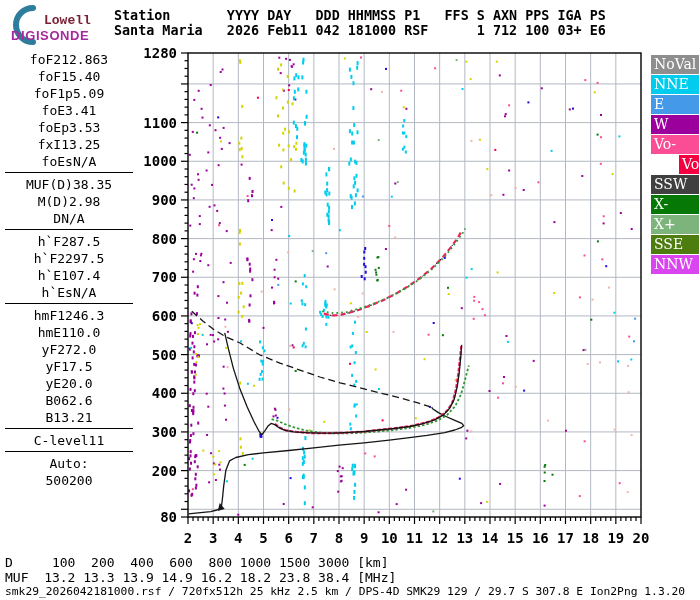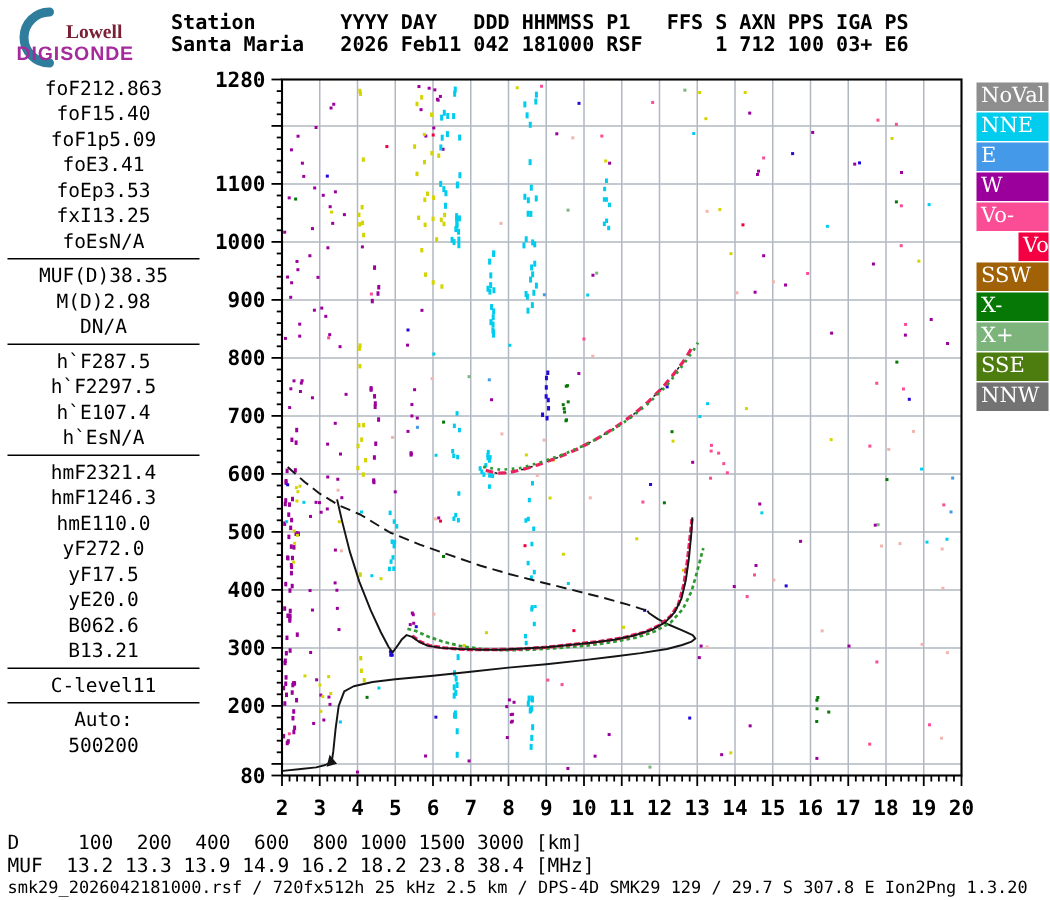--- a/index.html
+++ b/index.html
@@ -3,21 +3,21 @@
 <meta charset="utf-8">
 <style>
   html,body{margin:0;padding:0;}
   body{
     width:700px;height:600px;position:relative;background:#ffffff;overflow:hidden;
     font-family:"DejaVu Sans Mono","Liberation Mono",monospace;color:#000;
   }
   
   .logo{position:absolute;left:4px;top:4px;width:112px;height:44px;}
   .logo svg{position:absolute;left:0;top:0;}
-  .logo-lowell{position:absolute;left:40px;top:9px;font-family:Liberation Serif, serif;
+  .logo-lowell{position:absolute;left:40px;top:9px;font-family:Liberation Mono, monospace;
     font-size:13px;font-weight:bold;color:#7a2034;text-align:center;}
   .logo-digi{position:absolute;left:7px;top:24px;font-family:"Liberation Sans","DejaVu Sans",sans-serif;
     font-size:13px;font-weight:bold;letter-spacing:.6px;color:#a52a9b;}
   
   pre.header{position:absolute;left:114px;top:8px;margin:0;font-family:inherit;
     font-size:13.4px;font-weight:bold;line-height:15px;white-space:pre;}
   
   .params{position:absolute;left:5px;top:51px;width:128px;font-size:13px;}
   .p-row{display:flex;justify-content:center;height:17px;line-height:17px;white-space:pre;}
   .p-sep{border:none;border-top:1.5px solid #000;margin:2px 0 3px 0;}
@@ -56,21 +56,20 @@
     <hr class="p-sep">
     <div class="p-row"><span>MUF(D)</span><span>38.35</span></div>
     <div class="p-row"><span>M(D)</span><span>2.98</span></div>
     <div class="p-row"><span>D</span><span>N/A</span></div>
     <hr class="p-sep">
     <div class="p-row"><span>h`F</span><span>287.5</span></div>
     <div class="p-row"><span>h`F2</span><span>297.5</span></div>
     <div class="p-row"><span>h`E</span><span>107.4</span></div>
     <div class="p-row"><span>h`Es</span><span>N/A</span></div>
     <hr class="p-sep">
-    <div class="p-row"><span>hmF2</span><span>321.4</span></div>
     <div class="p-row"><span>hmF1</span><span>246.3</span></div>
     <div class="p-row"><span>hmE</span><span>110.0</span></div>
     <div class="p-row"><span>yF2</span><span>72.0</span></div>
     <div class="p-row"><span>yF1</span><span>7.5</span></div>
     <div class="p-row"><span>yE</span><span>20.0</span></div>
     <div class="p-row"><span>B0</span><span>62.6</span></div>
     <div class="p-row"><span>B1</span><span>3.21</span></div>
     <hr class="p-sep">
     <div class="p-row"><span>C-level</span><span>11</span></div>
     <hr class="p-sep">
@@ -891,23 +890,23 @@
     <text x="641" y="543" text-anchor="middle" font-size="14px" font-weight="bold" font-family="&quot;DejaVu Sans Mono&quot;,monospace" fill="#000">20</text>
   </svg>
 
 <div class="legend" id="legend">
     <div class="leg-item" style="background: rgb(142, 142, 142);">NoVal</div>
     <div class="leg-item" style="background: rgb(0, 205, 238);">NNE</div>
     <div class="leg-item" style="background: rgb(68, 153, 232);">E</div>
     <div class="leg-item" style="background: rgb(156, 0, 156);">W</div>
     <div class="leg-item" style="background: rgb(250, 77, 150);">Vo-</div>
     <div class="leg-item" style="background: rgb(244, 0, 66); margin-left: 28px;">Vo+</div>
-    <div class="leg-item" style="background: #a16207;">SSW</div>
+    <div class="leg-item" style="background: #404040;">SSW</div>
     <div class="leg-item" style="background: rgb(6, 120, 6);">X-</div>
     <div class="leg-item" style="background: rgb(124, 180, 124);">X+</div>
     <div class="leg-item" style="background: #4d7c0f;">SSE</div>
-    <div class="leg-item" style="background: #737373;">NNW</div>
+    <div class="leg-item" style="background: #d946ef;">NNW</div>
   </div>
 
 <pre class="dmuf"><span id="dRow">D     100  200  400  600  800 1000 1500 3000 [km]</span>
 <span id="mufRow">MUF  13.2 13.3 13.9 14.9 16.2 18.2 23.8 38.4 [MHz]</span></pre>
 
 <div class="status">smk29_2026042181000.rsf / 720fx512h 25 kHz 2.5 km / DPS-4D SMK29 129 / 29.7 S 307.8 E Ion2Png 1.3.20</div>
 
 </body></html>

